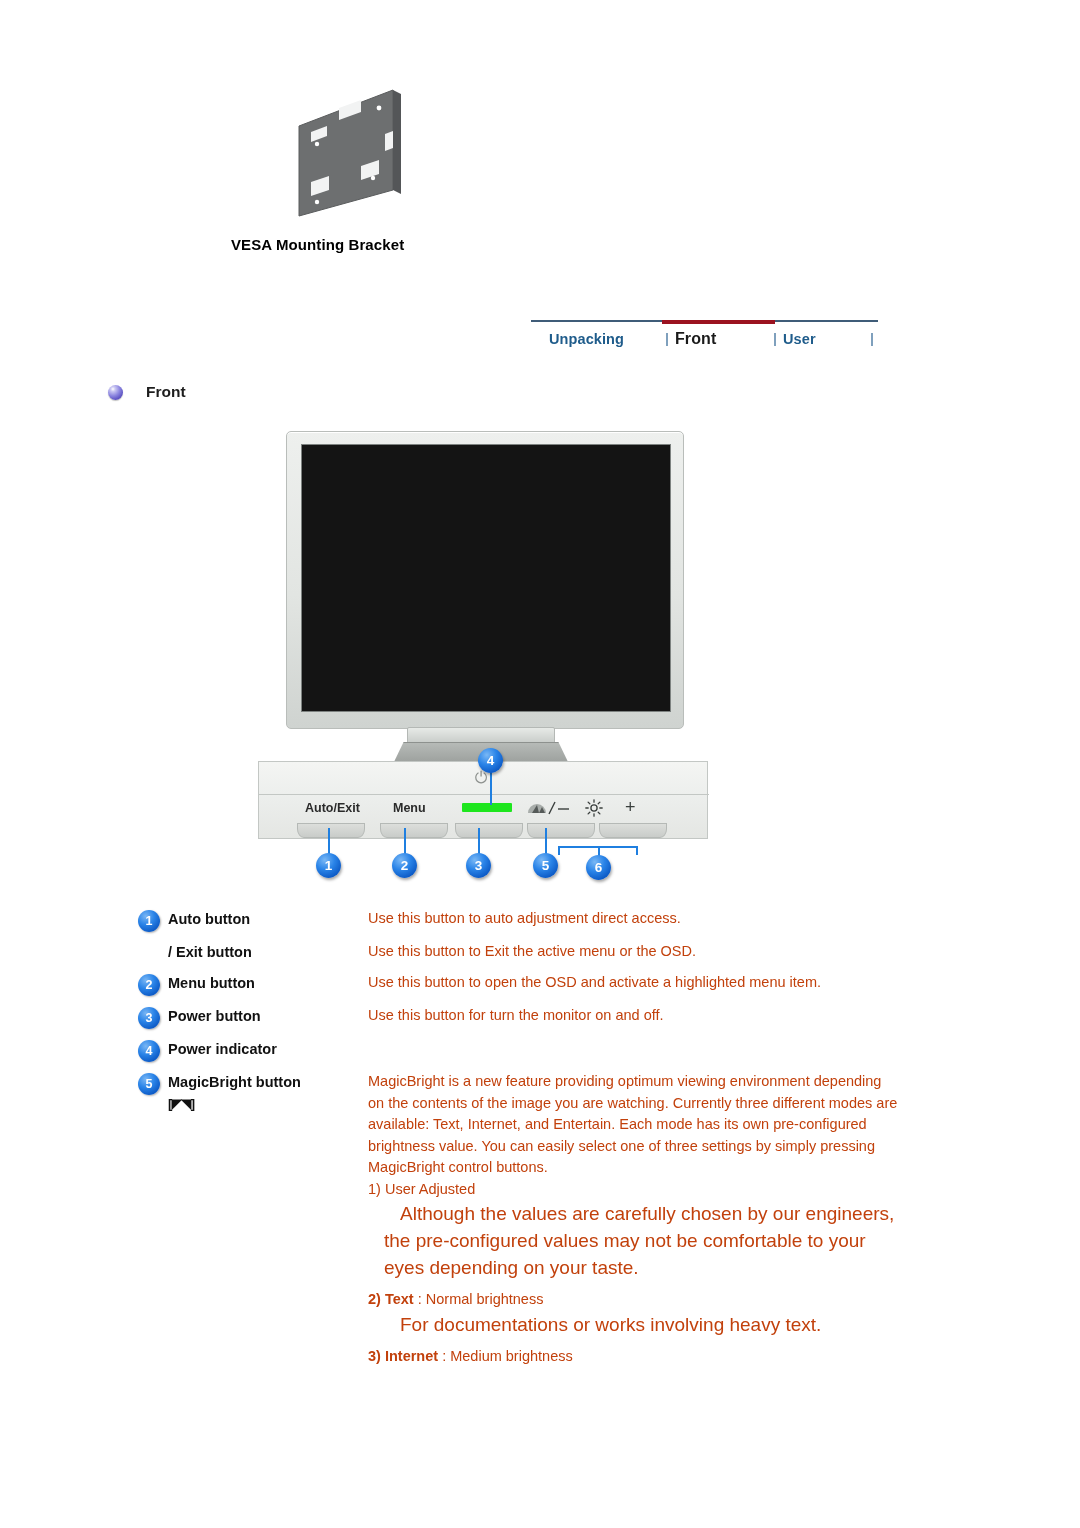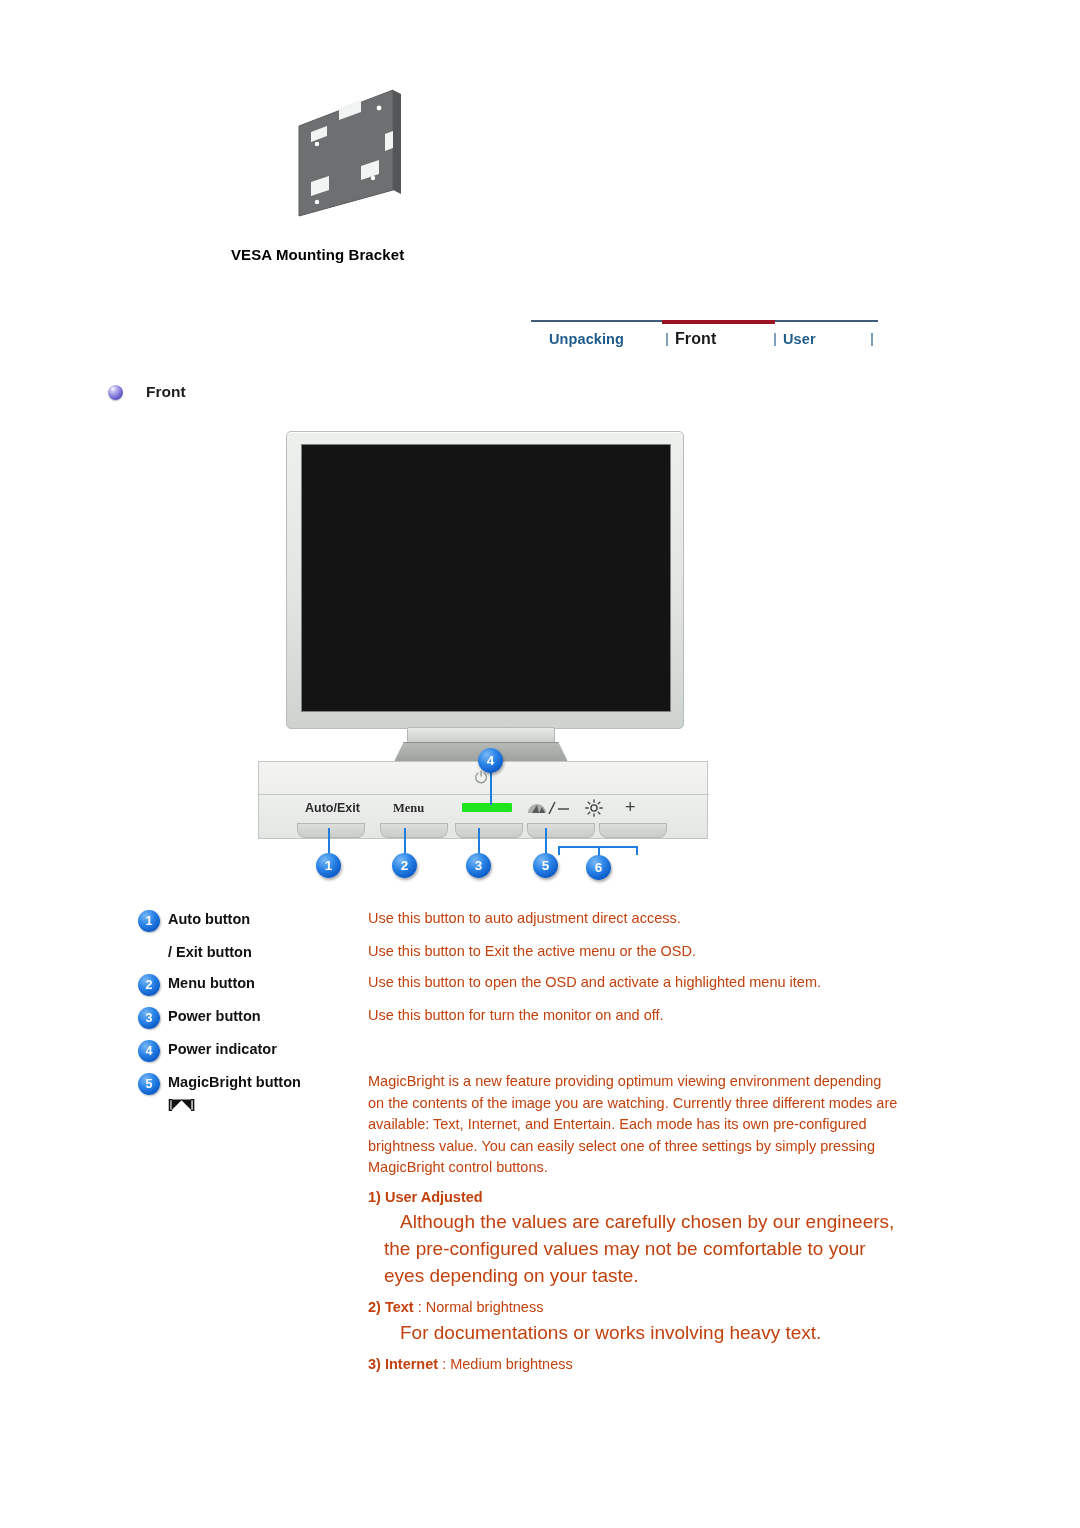--- a/index.html
+++ b/index.html
@@ -23,21 +23,21 @@
   }
   .vesa-art {
     width: 140px; height: 140px;
     margin-left: 50px;
     position: relative;
   }
   .vesa-label {
     font-size: 15px;
     font-weight: bold;
     letter-spacing: .1px;
-    margin-top: 24px;
+    margin-top: 14px;
   }
 
   
   .tabbar {
     position: absolute;
     left: 531px; top: 320px;
     width: 347px; height: 38px;
   }
   .tabbar-rule {
     position: absolute;
@@ -276,23 +276,22 @@
     font-size: 13px;
     letter-spacing: -.5px;
   }
   .desc-def {
     flex: 1 1 auto;
     font-size: 14.5px;
     line-height: 21.5px;
     color: #c2410c;
   }
   .sub-head {
-    font-weight: bold;
+    font-weight: normal;
     font-size: 14.5px;
-    margin-top: 8px;
   }
   .sub-para {
     font-size: 19px;
     line-height: 27px;
     padding-left: 16px;
     text-indent: 16px;
   }
   .mode-line { margin-top: 8px; font-size: 14.5px; }
   .mode-line b { font-weight: bold; }
 </style>
@@ -343,21 +342,21 @@
   <div class="mon-neck"></div>
   <div class="mon-base"></div>
 </div>
 
 <div class="ctrl-bar">
   <div class="ctrl-divider"></div>
   <div class="ctrl-power-glyph">⏻</div>
 
   <div class="ctrl-labels">
     <div class="ctrl-lab" style="left:46px;">Auto/Exit</div>
-    <div class="ctrl-lab" style="left:134px;font-family:Liberation Serif, serif;">Menu</div>
+    <div class="ctrl-lab" style="left:134px;">Menu</div>
   </div>
 
   <div class="ctrl-green-led"></div>
 
   <div class="ctrl-icon-mb">
     <svg width="44" height="17" viewBox="0 0 44 17" xmlns="http://www.w3.org/2000/svg">
       <path d="M2,13 A9,9 0 0 1 20,13 Z" fill="#a8adaa"></path>
       <path d="M6,13 L11,5 L13,13 Z" fill="#555a58"></path>
       <path d="M13,13 L16,7 L19,13 Z" fill="#555a58"></path>
       <line x1="23" y1="14" x2="29" y2="2" stroke="#3a3f3d" stroke-width="1.4"></line>

